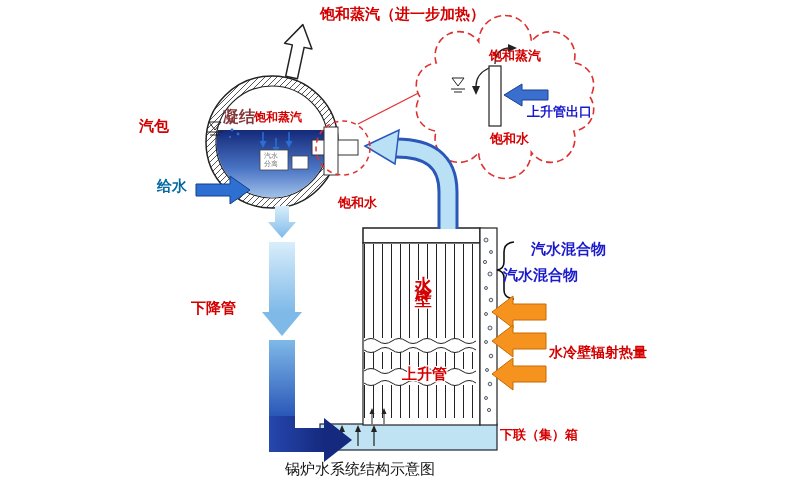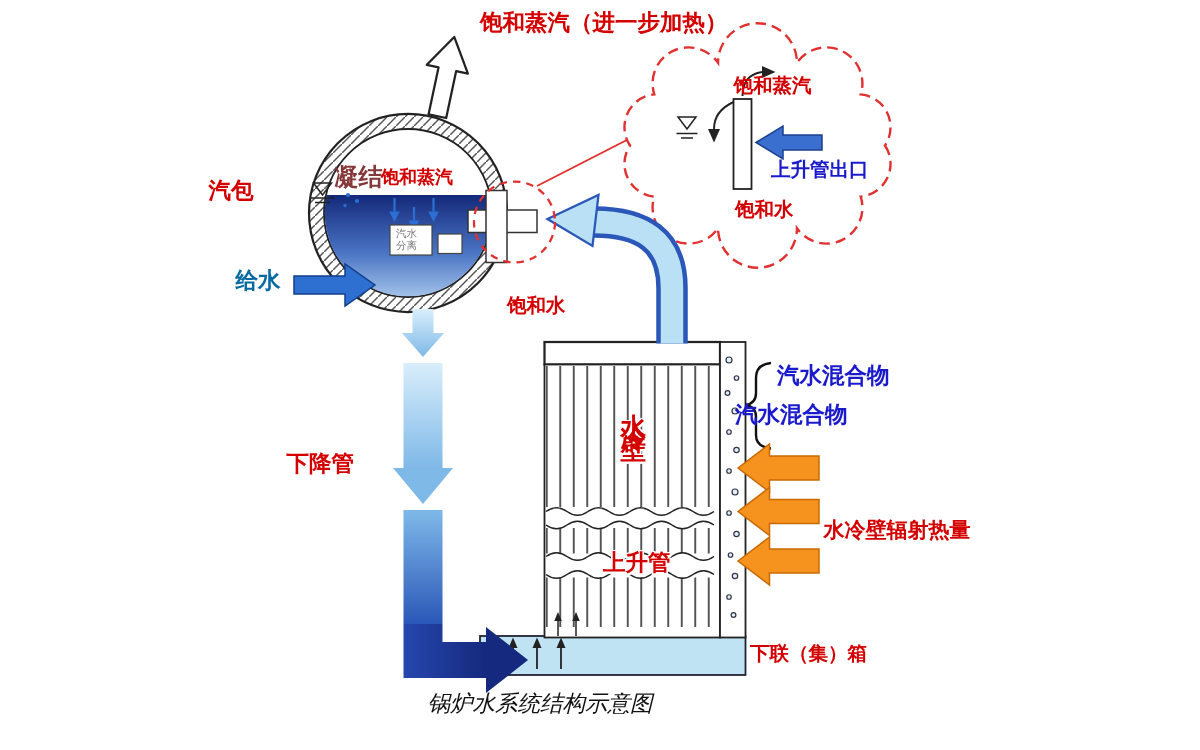--- a/index.html
+++ b/index.html
@@ -1,35 +1,35 @@
 <!DOCTYPE html>
 <html><head>
 <meta charset="utf-8">
 <style>
   html,body{margin:0;padding:0;background:#fff;}
   .stage{position:relative;width:800px;height:500px;background:#fff;
          font-family:"Liberation Sans",sans-serif;overflow:hidden;}
   .stage svg{position:absolute;left:0;top:0;}
-  .lbl{position:absolute;white-space:nowrap;line-height:1.1;}
+  .lbl{position:absolute;white-space:nowrap;line-height:1.1;font-family:Liberation Mono, monospace;}
   .red{color:#d40000;}
-  .blue{color:#1a1acc;}
+  .blue{color:#1a1acc;margin-left:13px;}
   .green{color:#0369a1;text-align:center;}
   .dred{color:#84383a;}
   .b15{font-weight:bold;font-size:15px;}
   .b14{font-weight:bold;font-size:14px;}
   .b13{font-weight:bold;font-size:13px;}
   .b12{font-weight:bold;font-size:12px;}
   .s10{font-weight:bold;font-size:16px;}
   .tiny{font-size:7px;color:#777;line-height:1;}
   .vert{writing-mode:vertical-rl;text-orientation:upright;letter-spacing:7px;
         font-size:17px;font-weight:bold;}
   .halo{text-shadow:-1px 0 #fff,1px 0 #fff,0 -1px #fff,0 1px #fff,
         -1px -1px #fff,1px 1px #fff,-1px 1px #fff,1px -1px #fff;}
   .caption{position:absolute;left:245px;top:460px;width:230px;text-align:center;
-           font-size:15px;color:#111;font-style:italic;}
+           font-size:15px;color:#111;}
 </style>
 </head>
 <body>
 
 <div class="stage">
 
 <svg width="800" height="500" viewBox="0 0 800 500">
   <defs>
     <pattern id="hatch" width="6" height="6" patternUnits="userSpaceOnUse">
       <path d="M0,6 L6,0" stroke="#555" stroke-width="1" fill="none"></path>

